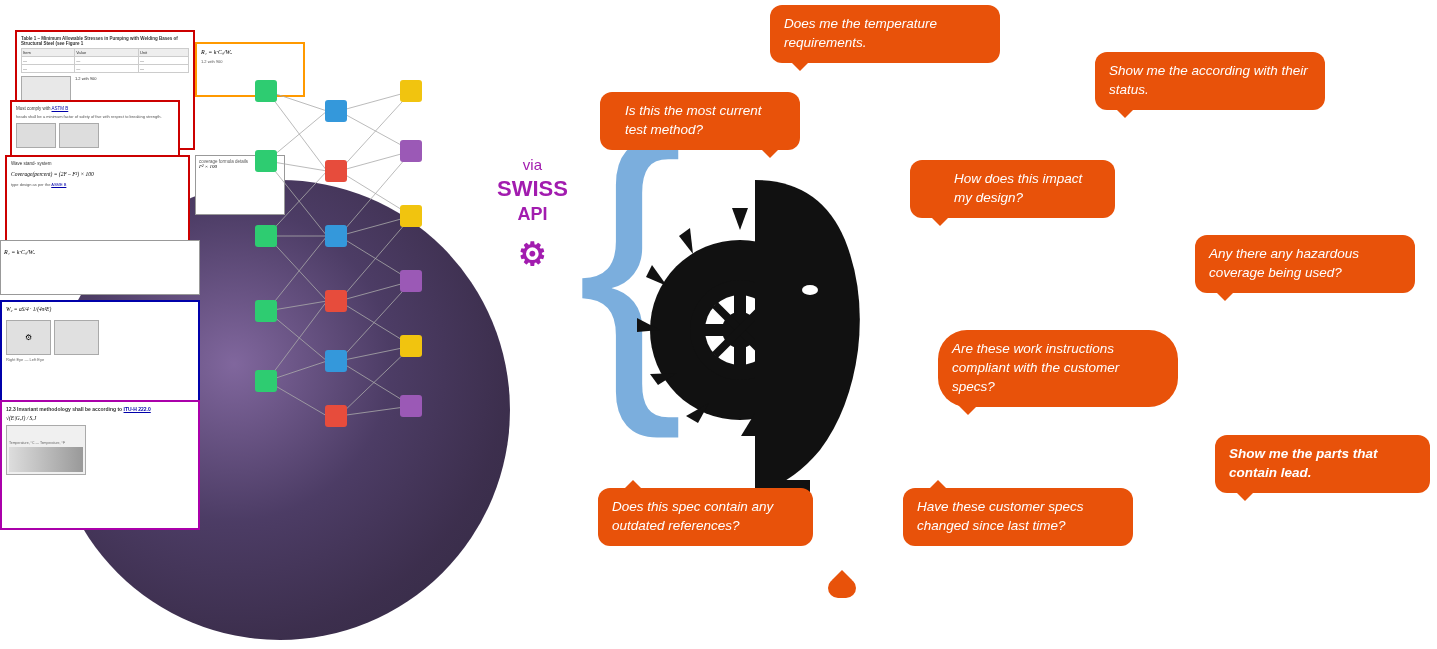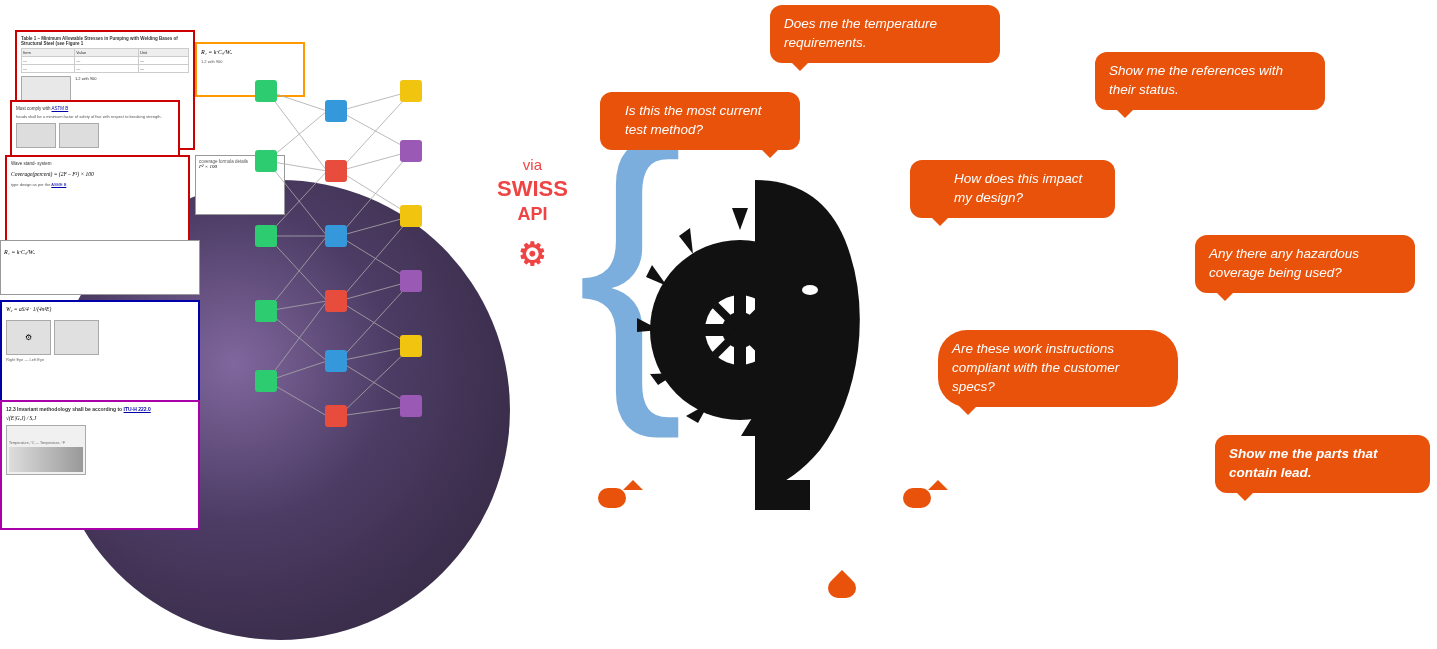--- a/index.html
+++ b/index.html
@@ -55,21 +55,21 @@
     }
 
     
     .api-label {
       position: absolute;
       left: 497px;
       top: 155px;
       text-align: center;
       font-weight: bold;
       font-size: 16px;
-      color: #ef4444;
+      color: #a21caf;
       line-height: 1.3;
     }
 
     
     .center-icon {
       position: absolute;
       left: 600px;
       top: 130px;
       width: 280px;
       height: 380px;
@@ -382,42 +382,44 @@
 
 <div class="bubble tail-bottom-left" style="top: 5px; left: 770px; max-width: 230px;">
   <span>Does me the temperature requirements.</span>
 </div>
 
 <div class="bubble tail-bottom-right" style="top: 92px; left: 600px; max-width: 200px; background: #e8520a; padding-left: 25px;">
   <span>Is this the most current test method?</span>
 </div>
 
 <div class="bubble tail-bottom-left" style="top: 52px; left: 1095px; max-width: 230px;">
-  <span>Show me the references with their status.</span>
+  <span>Show me the according with their status.</span>
 </div>
 
 <div class="bubble tail-bottom-left" style="top: 160px; left: 910px; max-width: 205px; padding-left: 44px;">
   <span>How does this impact my design?</span>
 </div>
 
 <div class="bubble tail-bottom-left" style="top: 235px; left: 1195px; max-width: 220px;">
   <span>Any there any hazardous coverage being used?</span>
 </div>
 
 <div class="bubble tail-bottom-left" style="top: 330px; left: 938px; max-width: 240px; border-radius: 29px;">
   <span>Are these work instructions compliant with the customer specs?</span>
 </div>
 
 <div class="bubble tail-bottom-left" style="top: 435px; left: 1215px; max-width: 215px; font-weight: bold;">
   <span>Show me the parts that contain lead.</span>
 </div>
 
 <div class="bubble" style="top: 488px; left: 598px; max-width: 215px;">
+  <span>Does this spec contain any outdated references?</span>
   <div style="position:absolute;border:10px solid transparent;border-bottom-color:#e8520a;top:-18px;left:25px;"></div>
 </div>
 
 <div class="bubble" style="top: 488px; left: 903px; max-width: 230px;">
+  <span>Have these customer specs changed since last time?</span>
   <div style="position:absolute;border:10px solid transparent;border-bottom-color:#e8520a;top:-18px;left:25px;"></div>
 </div>
 
 <div class="bubble" style="top: 578px; left: 828px; max-width: 200px;">
   <div style="position:absolute;border:10px solid transparent;border-bottom-color:#e8520a;top:-18px;left:50%;transform:translateX(-50%);"></div>
 </div>
 
 </body></html>

